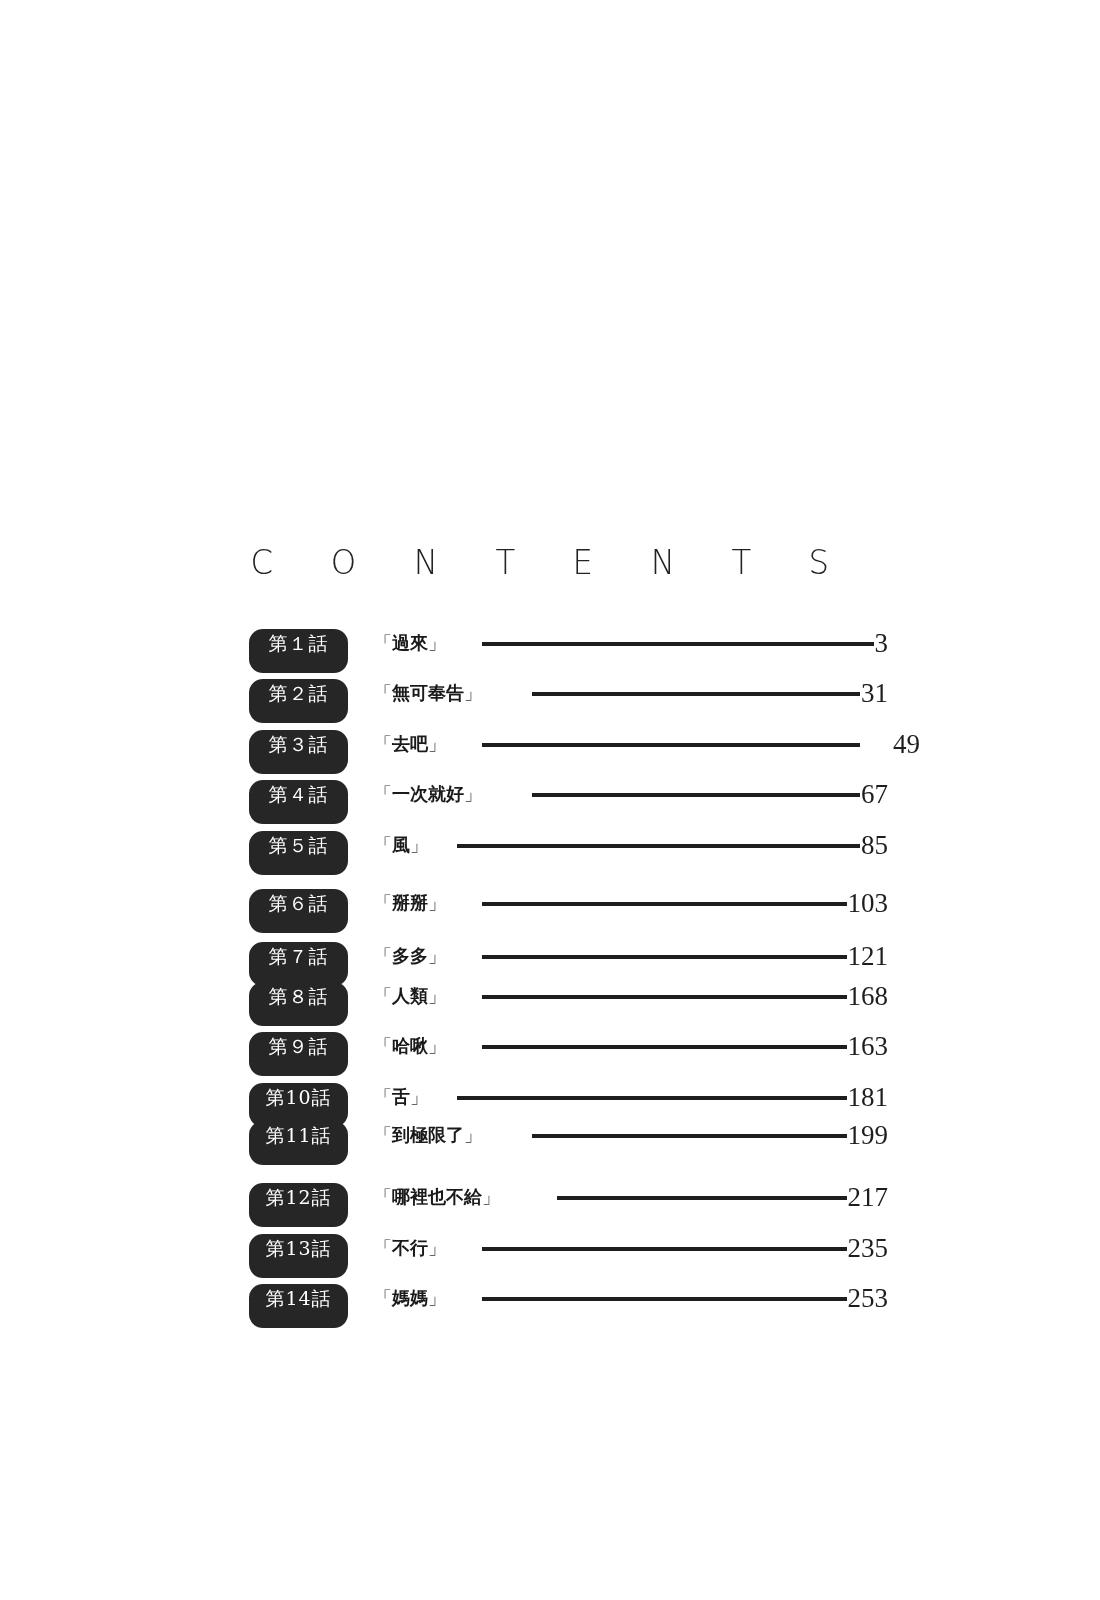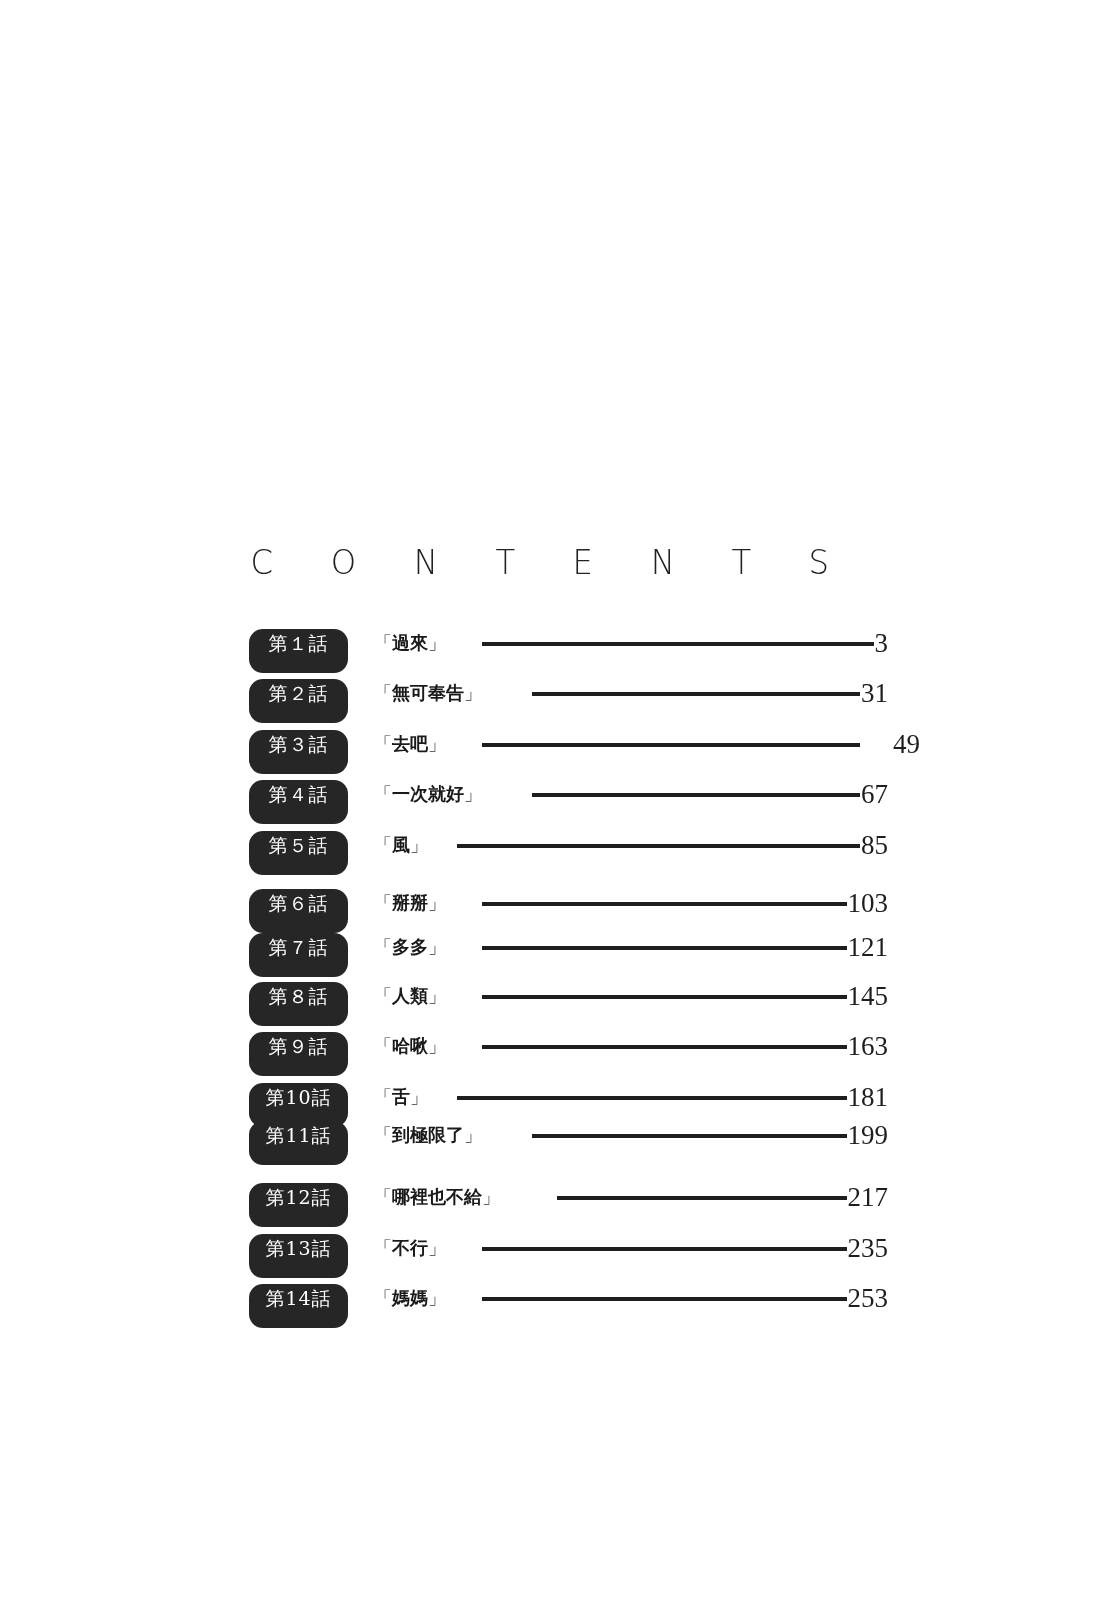--- a/index.html
+++ b/index.html
@@ -74,31 +74,31 @@
       <div class="title"><span class="br">「</span><span>風</span><span class="br">」</span></div>
       <div class="leader" style="left: 457px; width: 403px;"></div>
       <div class="page">85</div>
     </div>
     <div class="row" style="top: 252px; margin-top: 8px;">
       <div class="badge">第６話</div>
       <div class="title"><span class="br">「</span><span>掰掰</span><span class="br">」</span></div>
       <div class="leader" style="left: 482px; width: 365px;"></div>
       <div class="page">103</div>
     </div>
-    <div class="row" style="top: 304px;">
+    <div class="row" style="top: 313px;">
       <div class="badge">第７話</div>
       <div class="title"><span class="br">「</span><span>多多</span><span class="br">」</span></div>
       <div class="leader" style="left: 482px; width: 365px;"></div>
       <div class="page">121</div>
     </div>
     <div class="row" style="top: 352.8px;">
       <div class="badge">第８話</div>
       <div class="title"><span class="br">「</span><span>人類</span><span class="br">」</span></div>
       <div class="leader" style="left: 482px; width: 365px;"></div>
-      <div class="page">145</div>
+      <div class="page">168</div>
     </div>
     <div class="row" style="top: 403.2px; text-decoration: underline;">
       <div class="badge">第９話</div>
       <div class="title"><span class="br">「</span><span>哈啾</span><span class="br">」</span></div>
       <div class="leader" style="left: 482px; width: 365px;"></div>
       <div class="page">163</div>
     </div>
     <div class="row" style="top: 453.6px;">
       <div class="badge">第10話</div>
       <div class="title"><span class="br">「</span><span>舌</span><span class="br">」</span></div>

